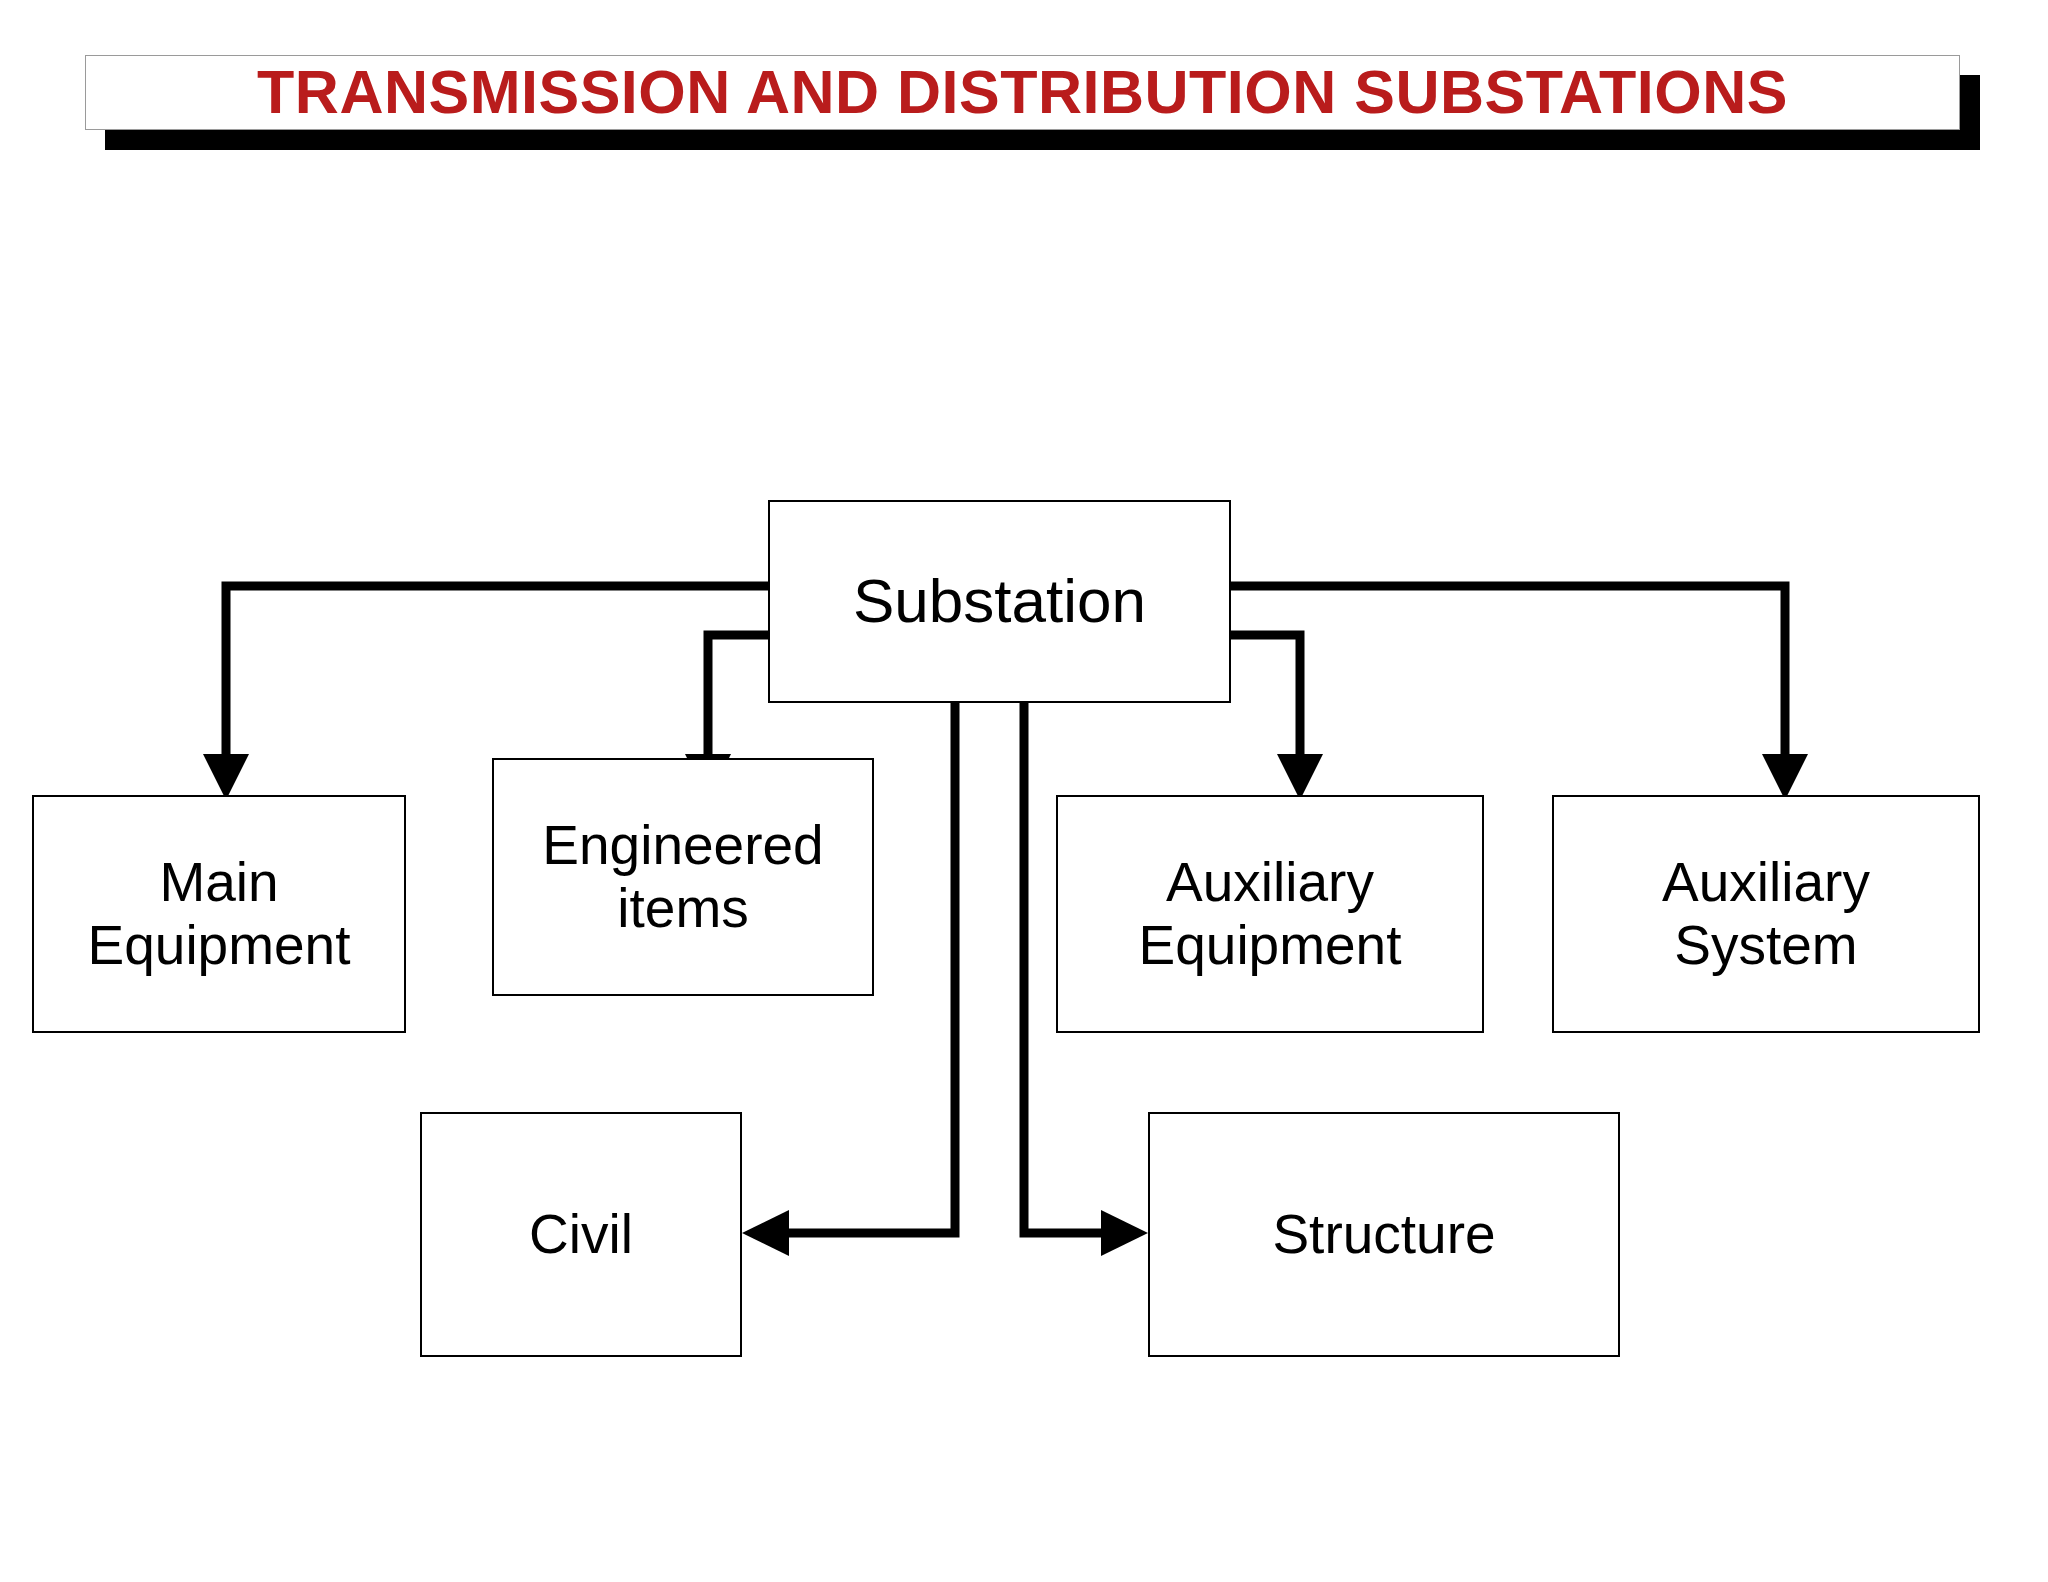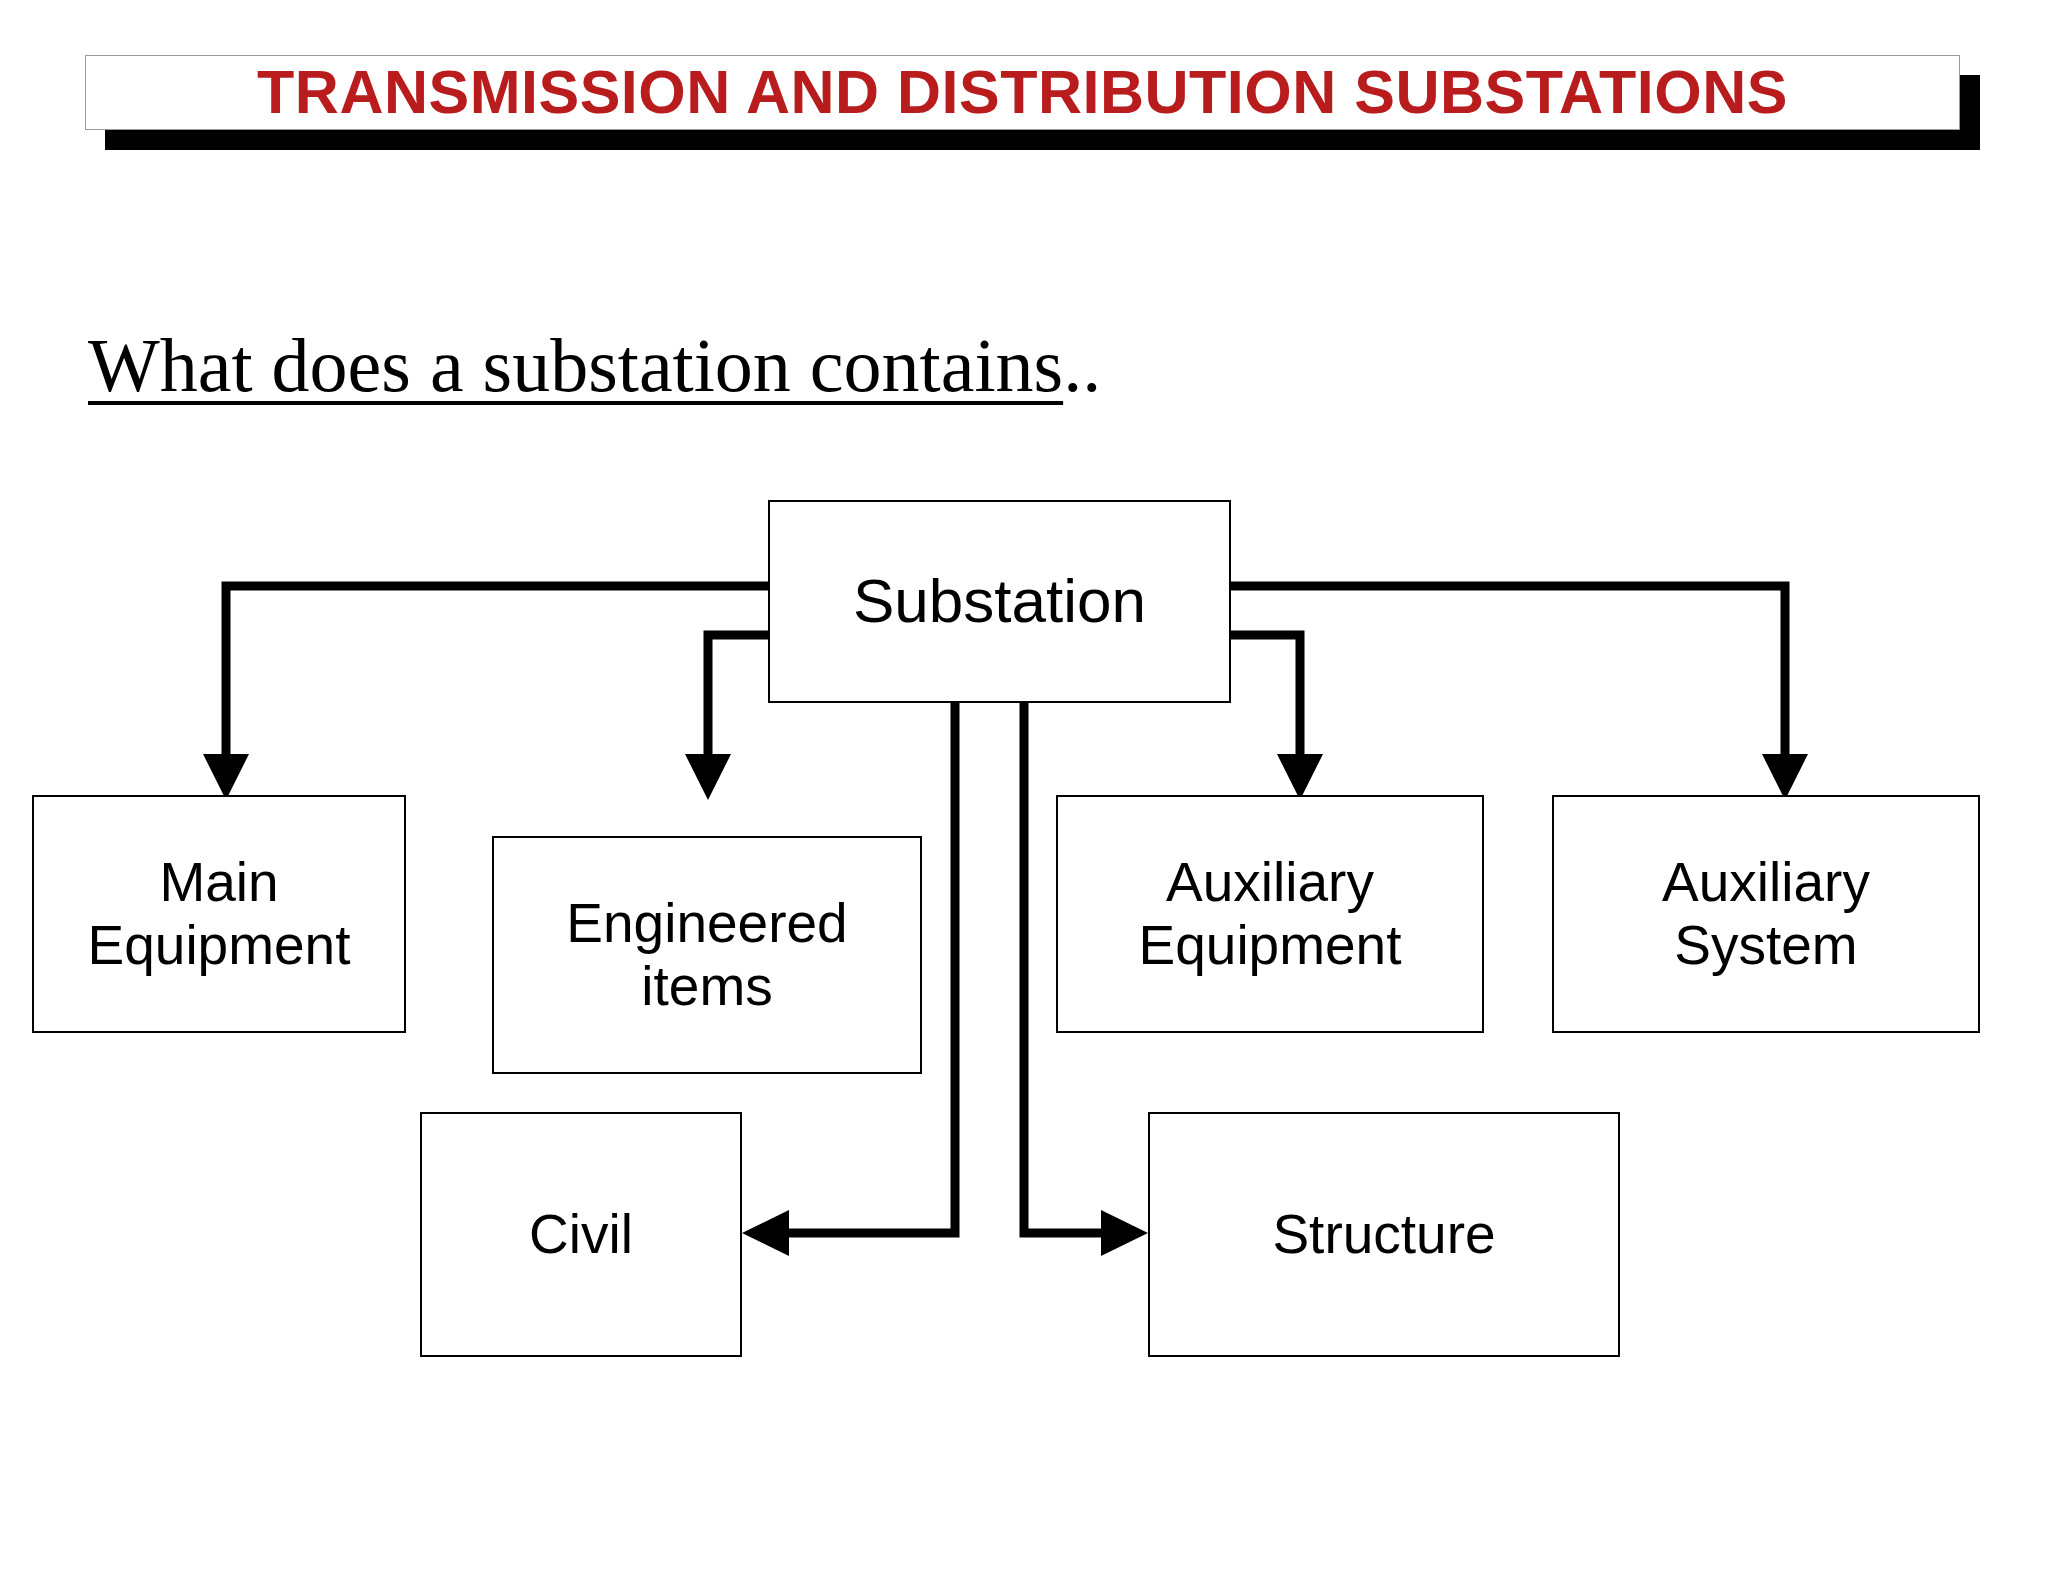--- a/index.html
+++ b/index.html
@@ -81,21 +81,21 @@
     z-index: 3;
   }
   .node .label { display: block; padding: 0 6px; }
 
   #node-substation {
     left: 768px; top: 500px; width: 463px; height: 203px;
     border-width: 2px;
     font-size: 62px;
   }
   #node-main-equipment      { left: 32px;   top: 795px;  width: 374px; height: 238px; font-size: 55px; }
-  #node-engineered-items    { left: 492px;  top: 836px;  width: 430px; height: 238px; font-size: 55px; }
+  #node-engineered-items    { left: 492px;  top: 758px;  width: 382px; height: 238px; font-size: 55px; }
   #node-auxiliary-equipment { left: 1056px; top: 795px;  width: 428px; height: 238px; font-size: 55px; }
   #node-auxiliary-system    { left: 1552px; top: 795px;  width: 428px; height: 238px; font-size: 55px; }
   #node-civil      { left: 420px;  top: 1112px; width: 322px; height: 245px; font-size: 55px; }
   #node-structure  { left: 1148px; top: 1112px; width: 472px; height: 245px; font-size: 55px; }
 
   
   #connectors {
     position: absolute;
     left: 0; top: 0;
     width: 2048px; height: 1582px;
@@ -114,23 +114,20 @@
 </head>
 <body>
 
 <div id="slide">
 
   <div class="title-shadow"></div>
   <div class="title-box">
     <span class="title-text">TRANSMISSION AND DISTRIBUTION SUBSTATIONS</span>
   </div>
 
-  <div class="subtitle">
-    <span class="u">What does a substation contains</span><span>..</span>
-  </div>
 
   <svg id="connectors" viewBox="0 0 2048 1582">
 
     <g>
       <polyline points="768,586 226,586 226,775"></polyline>
       <polygon points="226,800 203,754 249,754"></polygon>
     </g>
 
     <g>
       <polyline points="768,635 708,635 708,775"></polyline>

